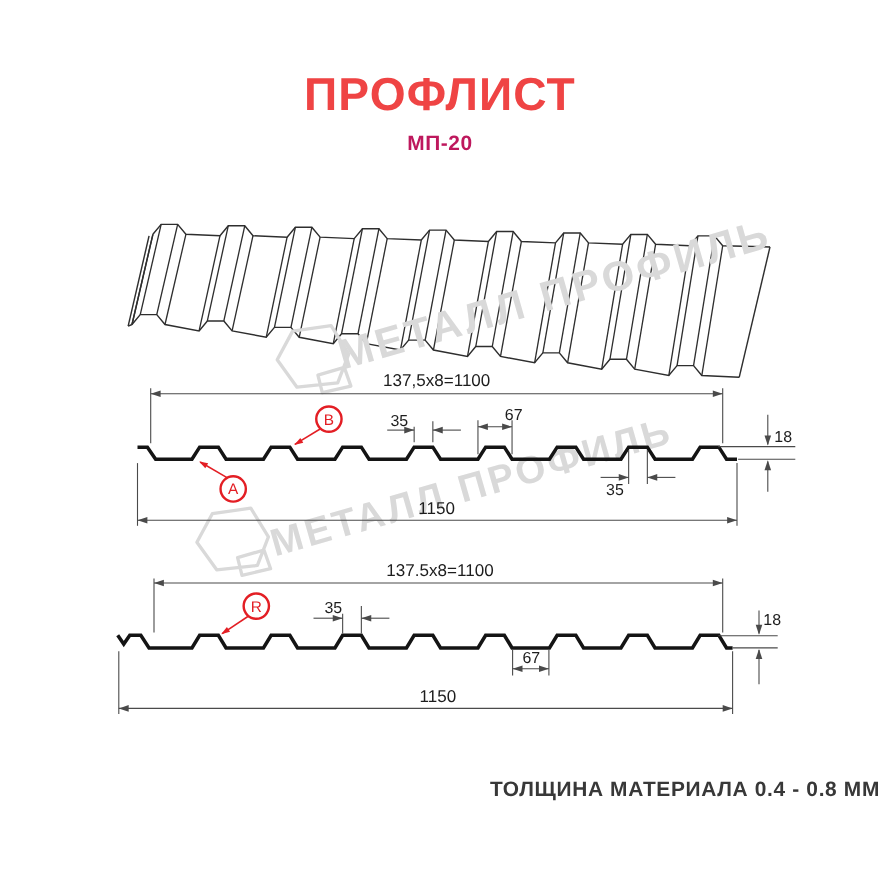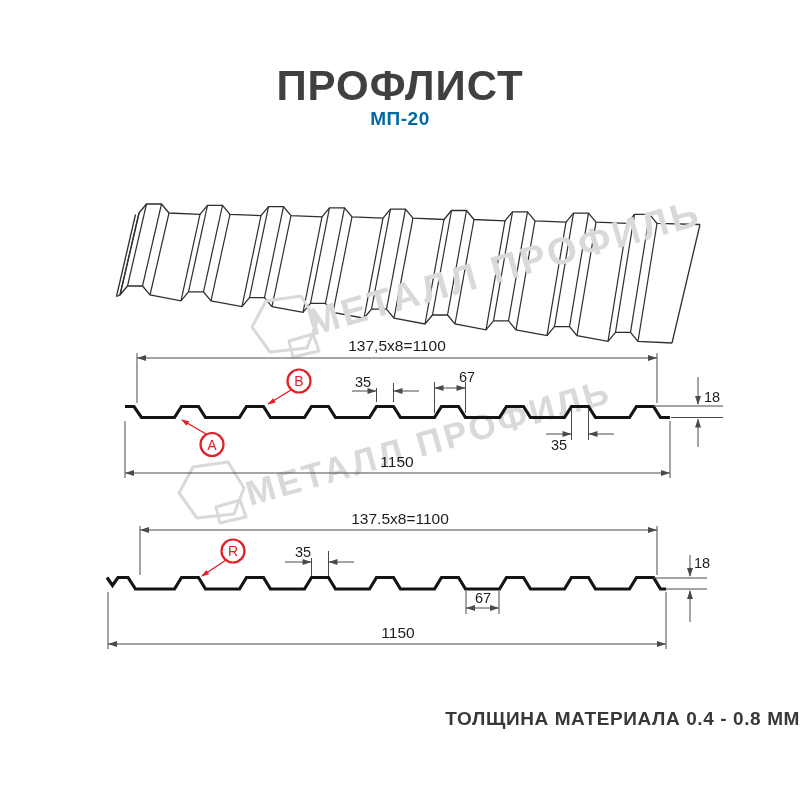--- a/index.html
+++ b/index.html
@@ -1,21 +1,21 @@
 <!DOCTYPE html>
 <html><head>
 <meta charset="utf-8">
 <style>
   html,body{margin:0;padding:0;background:#ffffff;}
   body{width:800px;height:800px;position:relative;overflow:hidden;
        font-family:"Liberation Sans","DejaVu Sans",sans-serif;}
   .title{position:absolute;left:0;top:62px;width:800px;text-align:center;
-         font-size:42px;font-weight:bold;letter-spacing:1px;color:#404040;}
-  .subtitle{position:absolute;left:0;top:108px;width:800px;text-align:center;
-         font-size:19px;font-weight:bold;letter-spacing:.5px;color:#0369a1;}
+         font-size:42px;font-weight:bold;letter-spacing:1px;color:#ef4444;}
+  .subtitle{position:absolute;left:0;top:120px;width:800px;text-align:center;
+         font-size:19px;font-weight:bold;letter-spacing:.5px;color:#be185d;}
   .footer{position:absolute;left:0;top:708px;width:800px;text-align:right;
          font-size:19px;font-weight:bold;letter-spacing:.6px;color:#383838;}
   svg{position:absolute;left:0;top:0;}
   .dimtxt{font-size:15.5px;fill:#1d1d1d;}
   .dimtxt-s{font-size:14.5px;fill:#1d1d1d;}
   .marker-letter{font-size:14px;fill:#e31e24;}
   .wm-text{font-size:38px;font-weight:bold;letter-spacing:3px;fill:#d9d9d9;}
   .wm-text2{font-size:35px;font-weight:bold;letter-spacing:3px;fill:#d9d9d9;}
   .wm-logo{fill:none;stroke:#d9d9d9;stroke-width:3;stroke-linejoin:round;}
 </style>

